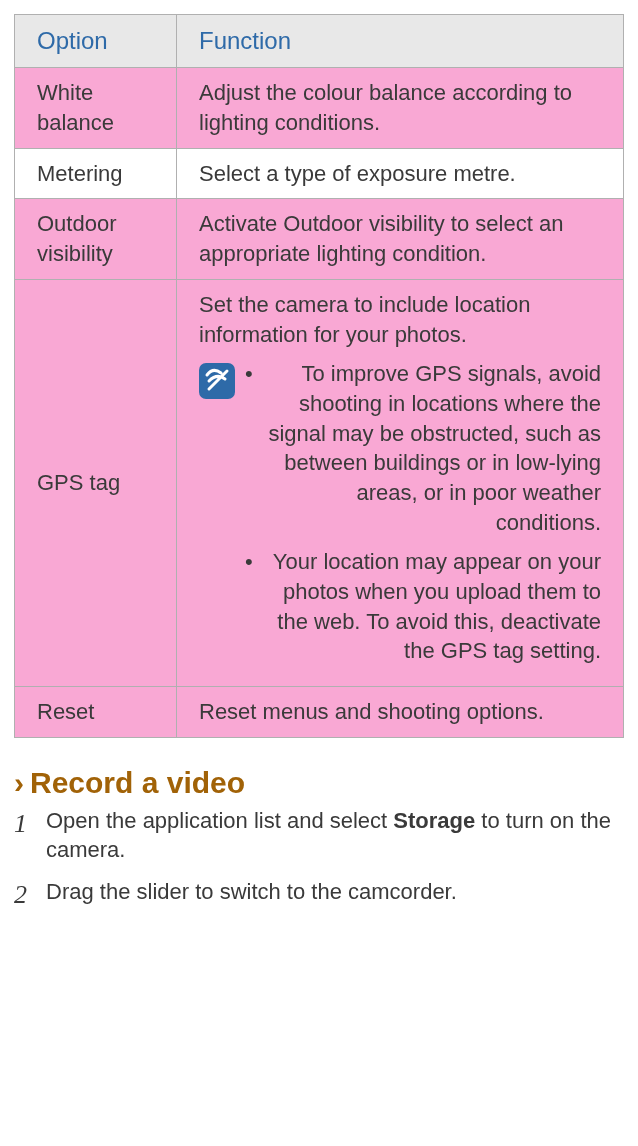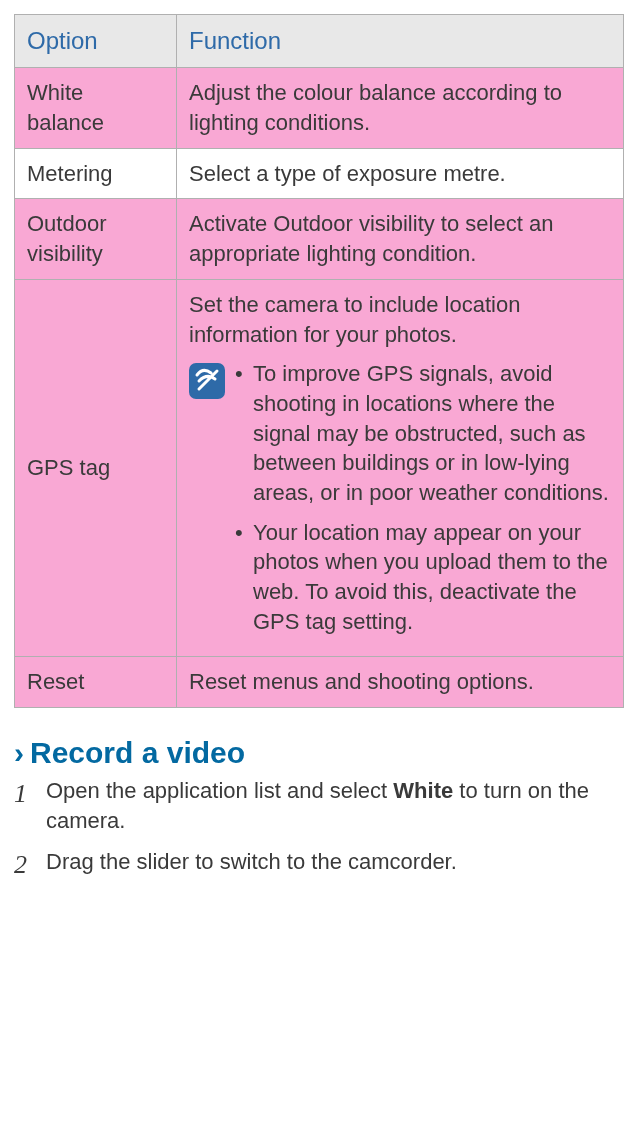--- a/index.html
+++ b/index.html
@@ -14,21 +14,21 @@
       padding: 14px 14px 0 14px;
       box-sizing: border-box;
     }
     table {
       border-collapse: collapse;
       width: 100%;
       table-layout: fixed;
     }
     td, th {
       border: 1px solid #b0b0b0;
-      padding: 10px 12px;
+      padding: 10px 22px;
       vertical-align: middle;
       font-size: 22px;
       line-height: 1.35;
     }
     col.opt { width: 162px; }
     th {
       text-align: left;
       font-weight: normal;
     }
     tr.header-row th {
@@ -51,34 +51,35 @@
       gap: 10px;
     }
     .note-icon {
       flex-shrink: 0;
       margin-top: 4px;
     }
     .note-list {
       margin: 0;
       padding: 0;
       list-style: none;
+      text-align: right;
     }
     .note-list li {
       position: relative;
       padding-left: 18px;
       margin-bottom: 10px;
     }
     .note-list li::before {
       content: "•";
       position: absolute;
       left: 0;
       top: 0;
     }
     .section-title {
-      color: #0369a1;
+      color: #a16207;
       font-size: 30px;
       font-weight: bold;
       margin-top: 28px;
       margin-bottom: 6px;
     }
     .section-title .chev {
       display: inline-block;
       margin-right: 6px;
     }
     .step {
@@ -170,21 +171,21 @@
   </tbody>
     </table>
 
   <div class="section-title">
     <span class="chev">›</span><span>Record a video</span>
   </div>
 
   <div class="step">
     <div class="num">1</div>
     <div class="body">
-      <span>Open the application list and select </span><span class="strong">White</span><span> to turn on the camera.</span>
+      <span>Open the application list and select </span><span class="strong">Storage</span><span> to turn on the camera.</span>
     </div>
   </div>
 
   <div class="step">
     <div class="num">2</div>
     <div class="body">Drag the slider to switch to the camcorder.</div>
   </div>
 
 </div>
 

